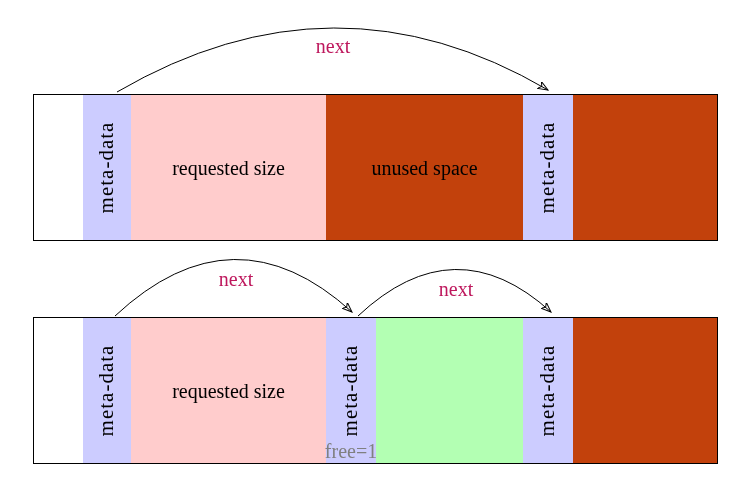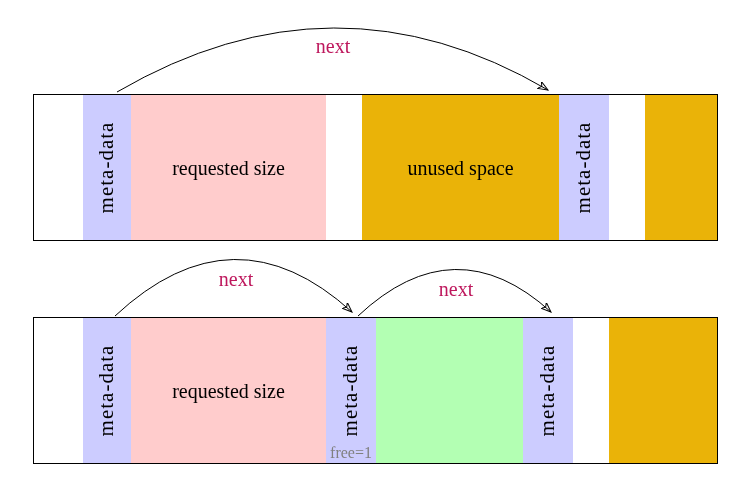--- a/index.html
+++ b/index.html
@@ -40,40 +40,40 @@
   .seg {
     height: 100%;
     position: relative;
     display: flex;
     align-items: center;
     justify-content: center;
   }
   .seg.empty  { background: #ffffff; }
   .seg.meta   { background: #ccccff; }
   .seg.pink   { background: #ffcccc; }
-  .seg.purple { background: #eab308; margin-left: 36px; }
+  .seg.purple { background: #c2410c; }
   .seg.green  { background: #b3ffb3; }
   .hlabel {
     font-size: 20px;
     line-height: 1;
     white-space: nowrap;
   }
   .vlabel {
     font-size: 21px;
     line-height: 1;
     letter-spacing: 1px;
     white-space: nowrap;
     transform: rotate(-90deg);
   }
   .free-flag {
     position: absolute;
     bottom: 2px;
     left: 50%;
     transform: translateX(-50%);
-    font-size: 16px;
+    font-size: 20px;
     line-height: 1;
     white-space: nowrap;
     color: #808080;
   }
 </style>
 </head>
 <body>
 
 <div class="canvas">
 

